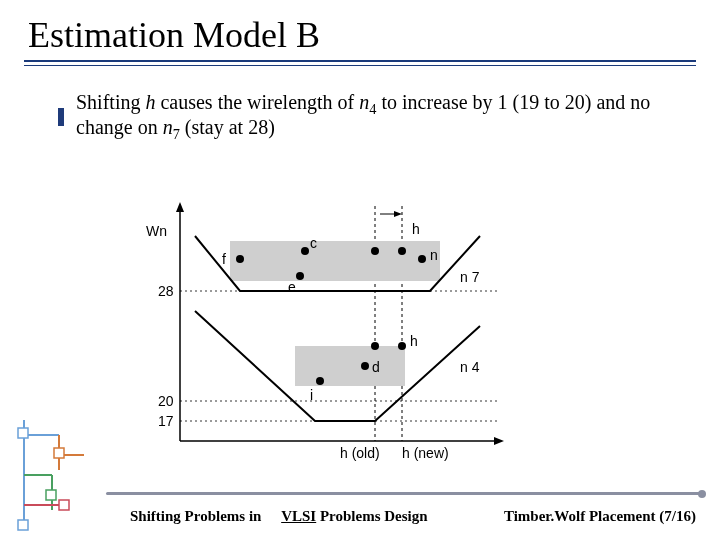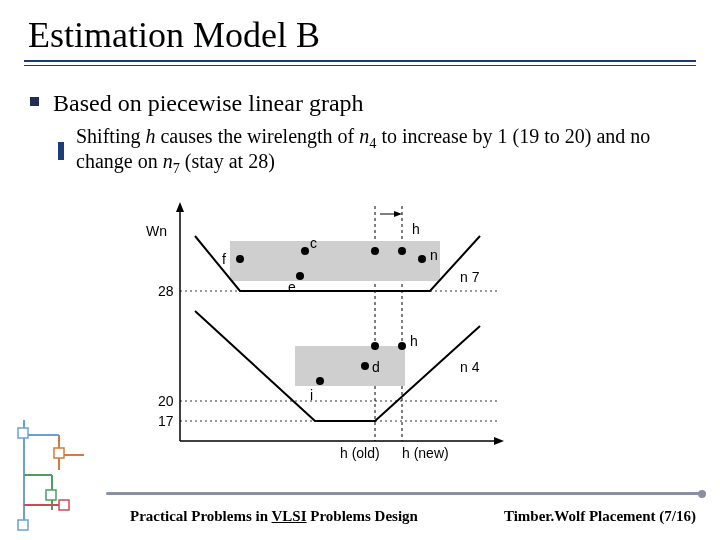--- a/index.html
+++ b/index.html
@@ -120,21 +120,21 @@
     background: #8a8fa1;
     border-radius: 50%;
   }
   .footer-left {
     position: absolute;
     left: 130px;
     top: 508px;
     font-size: 15px;
     font-weight: 700;
   }
-  .footer-left .under { text-decoration: underline; }
+  .footer-left .under { text-decoration: underline; margin-left: 16px; }
   .footer-right {
     position: absolute;
     right: 24px;
     top: 508px;
     font-size: 15px;
     font-weight: 700;
     margin-left: 13px;
   }
   .dec-tree {
     position: absolute;
@@ -147,24 +147,20 @@
 </head>
 <body>
 
 <div class="slide">
 
   <div class="title">Estimation Model B</div>
   <div class="title-rule-top"></div>
   <div class="title-rule-bot"></div>
 
   <div class="content">
-    <div class="l1">
-      <div class="bullet-sq"></div>
-      <div class="l1-text">Based on piecewise linear graph</div>
-    </div>
     <div class="l2">
       <div class="bullet-bar"></div>
       <div class="l2-text">
         <span>Shifting </span><span class="ital">h</span><span> causes the wirelength of </span><span class="ital">n</span><span class="sub">4</span><span> to increase by 1 (19 to 20) and no change on </span><span class="ital">n</span><span class="sub">7</span><span> (stay at 28)</span>
       </div>
     </div>
   </div>
 
   <div class="diagram">
     <svg width="380" height="270" viewBox="0 0 380 270">
@@ -220,21 +216,21 @@
       <text x="262" y="262" class="diag-label">h (new)</text>
     </svg>
   </div>
 
   <div class="bottom-rule">
     <div class="bar"></div>
     <div class="dot"></div>
   </div>
 
   <div class="footer-left">
-    <span>Practical Problems in </span><span class="under">VLSI</span><span> Problems Design</span>
+    <span>Shifting Problems in </span><span class="under">VLSI</span><span> Problems Design</span>
   </div>
   <div class="footer-right">Timber.Wolf Placement (7/16)</div>
 
   <svg class="dec-tree" viewBox="0 0 90 120">
     <line x1="20" y1="0" x2="20" y2="110" stroke="#6aa0d8" stroke-width="2"></line>
     <line x1="20" y1="15" x2="55" y2="15" stroke="#6aa0d8" stroke-width="2"></line>
     <line x1="55" y1="15" x2="55" y2="50" stroke="#d47a3a" stroke-width="2"></line>
     <line x1="55" y1="35" x2="80" y2="35" stroke="#d47a3a" stroke-width="2"></line>
     <line x1="20" y1="55" x2="48" y2="55" stroke="#49a060" stroke-width="2"></line>
     <line x1="48" y1="55" x2="48" y2="90" stroke="#49a060" stroke-width="2"></line>

